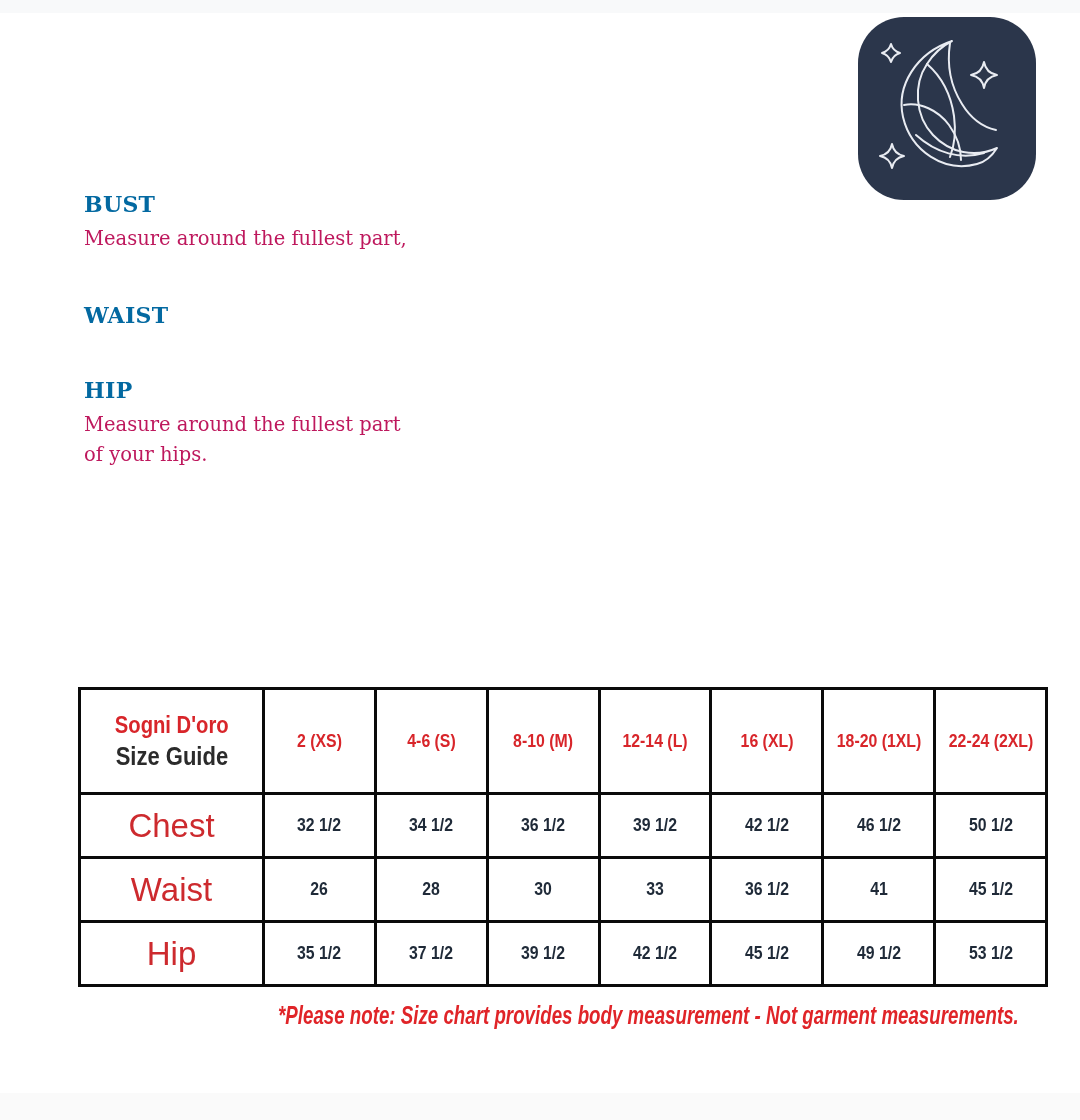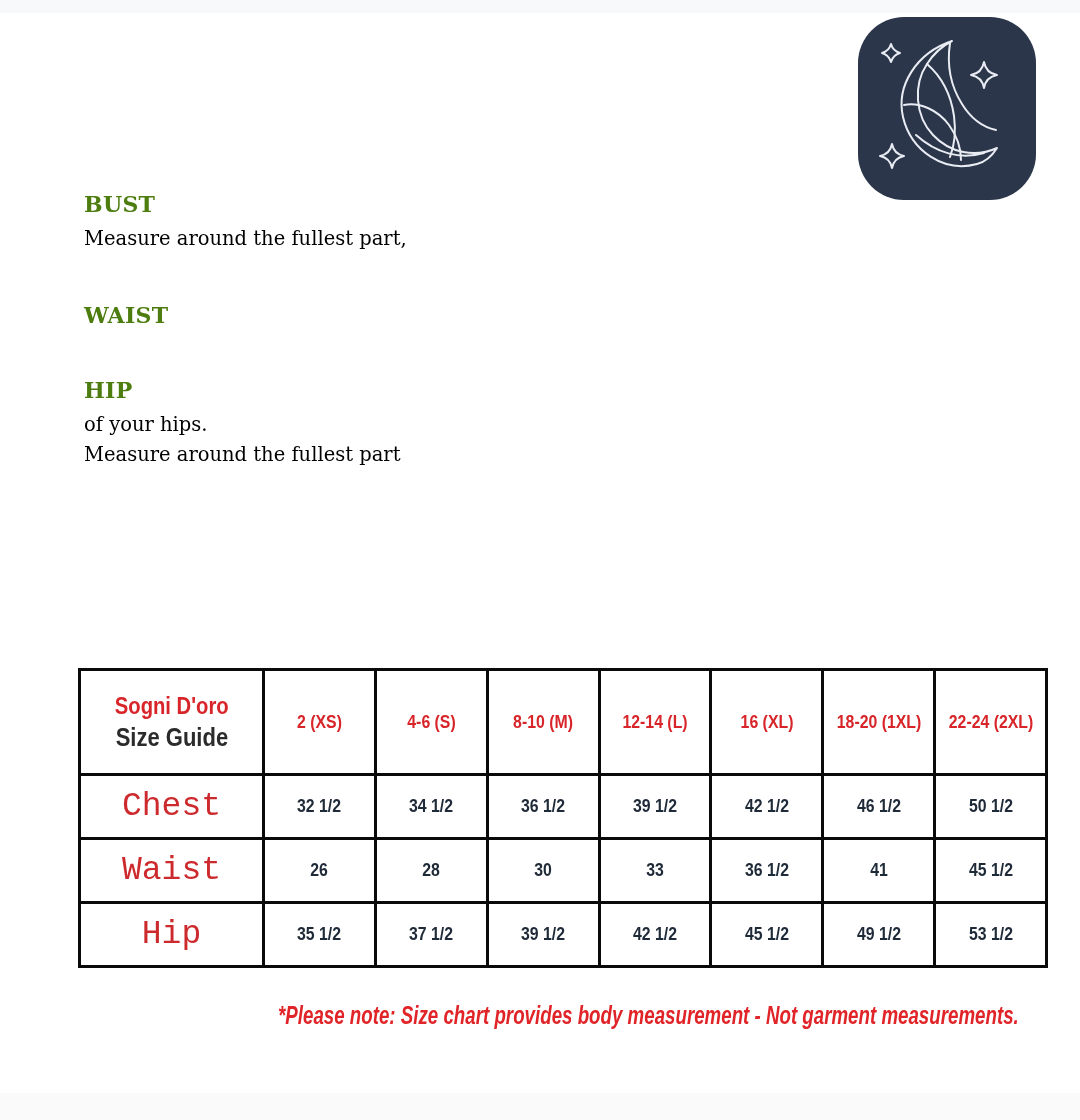--- a/index.html
+++ b/index.html
@@ -17,27 +17,27 @@
     background:#2b364b;border-radius:46px;
     display:flex;align-items:center;justify-content:center;
   }
   .logo svg{width:178px;height:183px;display:block;}
 
   
   .sections{position:absolute;left:84px;top:190px;width:470px;}
   .section{margin:0 0 47px 0;}
   .sec-heading{
     margin:0 0 6px 0;font-size:22px;line-height:28px;font-weight:bold;
-    color:#4d7c0f;letter-spacing:.3px;font-family:"DejaVu Serif", serif;
+    color:#0369a1;letter-spacing:.3px;font-family:"DejaVu Serif", serif;
   }
-  .sec-line{margin:0;font-size:19.5px;line-height:30px;color:#000000;}
+  .sec-line{margin:0;font-size:19.5px;line-height:30px;color:#be185d;}
 
   
   table.size-table{
-    position:absolute;left:78px;top:668px;width:970px;
+    position:absolute;left:78px;top:687px;width:970px;
     border-collapse:collapse;table-layout:fixed;
     border:3px solid #b91c1c;background:#fff;
   }
   table.size-table td{
     border:3px solid #0a0a0a;text-align:center;vertical-align:middle;padding:0;
   }
   tr.head-row{height:105px;}
   tr.data-row{height:64px;}
   .cnd{display:inline-block;transform:scaleX(0.88);transform-origin:center;white-space:nowrap;}
   .brand-name{
@@ -46,21 +46,21 @@
   }
   .guide-label{
     font-family:"Liberation Sans", sans-serif;font-weight:bold;
     font-size:25px;line-height:32px;color:#2b2b2b;
   }
   .col-head .cnd{
     font-family:"Liberation Sans", sans-serif;font-weight:bold;
     font-size:18px;color:#d8252a;
   }
   .row-label{
-    font-family:Liberation Mono, monospace;font-size:33px;color:#cd2a2e;
+    font-family:Liberation Sans, sans-serif;font-size:33px;color:#cd2a2e;
   }
   .val .cnd{
     font-family:"Liberation Sans", sans-serif;font-weight:bold;
     font-size:18px;color:#1f2a38;
   }
 
   
   .footnote{
     position:absolute;left:134px;top:1000px;width:936px;text-align:right;
   }
@@ -97,22 +97,22 @@
   <div class="sections">
       <div class="section">
         <h3 class="sec-heading">BUST</h3>
         <p class="sec-line">Measure around the fullest part,</p>
       </div>
       <div class="section">
         <h3 class="sec-heading">WAIST</h3>
       </div>
       <div class="section">
         <h3 class="sec-heading">HIP</h3>
+        <p class="sec-line">Measure around the fullest part</p>
         <p class="sec-line">of your hips.</p>
-        <p class="sec-line">Measure around the fullest part</p>
       </div>
     </div>
 
   <table class="size-table">
     <colgroup>
       <col style="width:184px">
       <col>
         <col>
         <col>
         <col>

